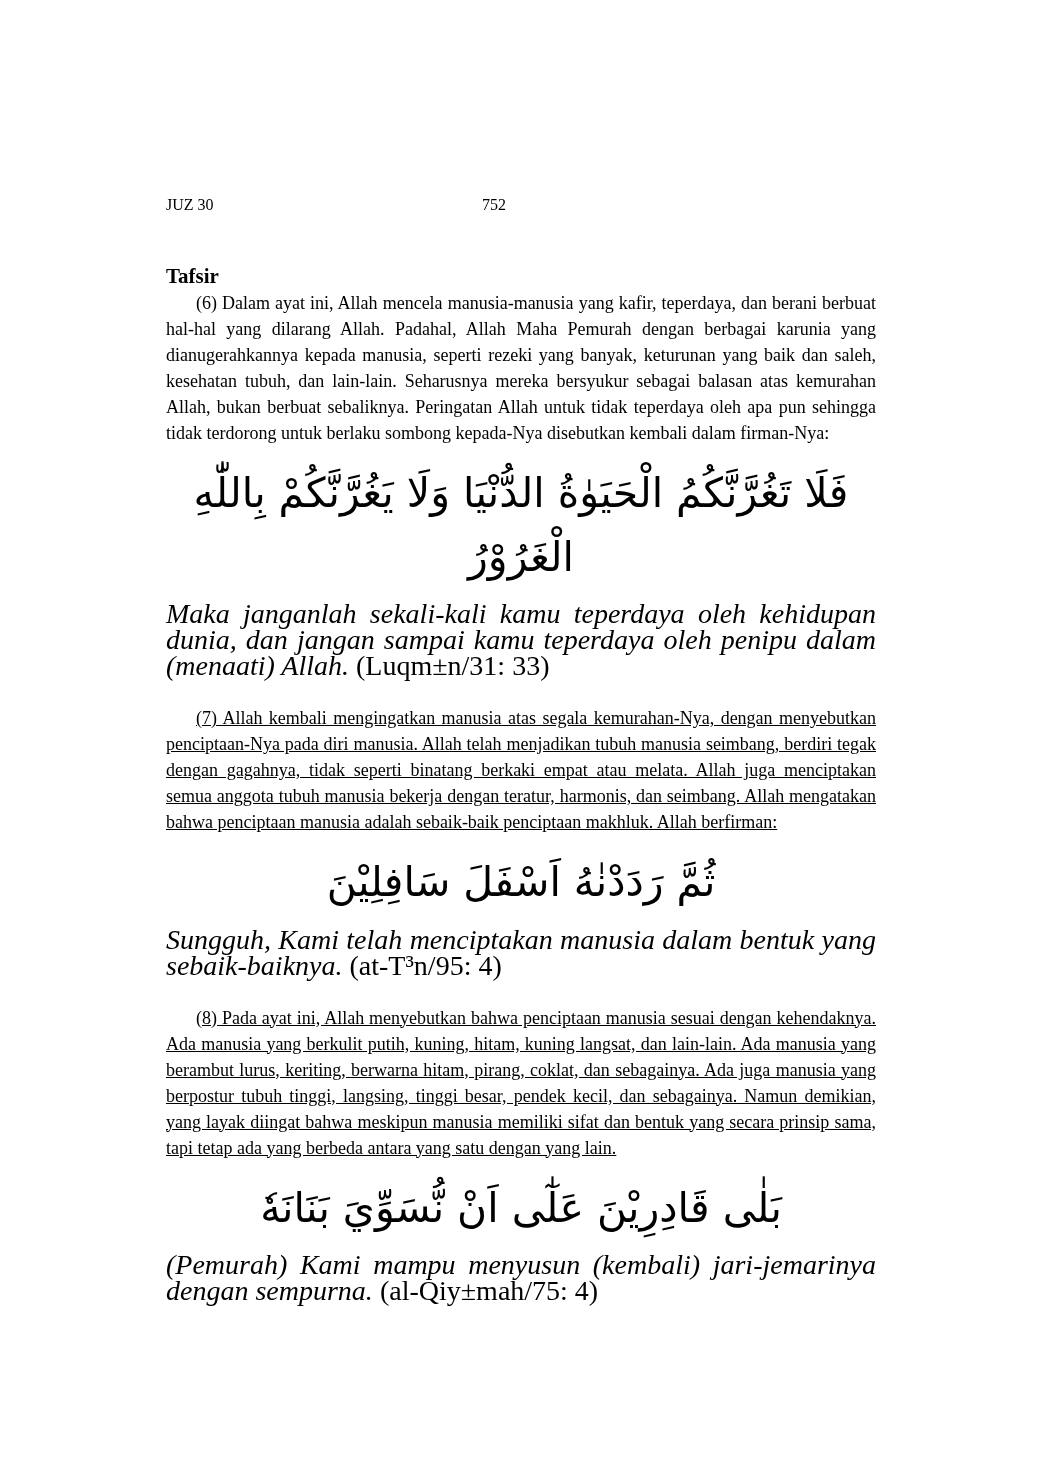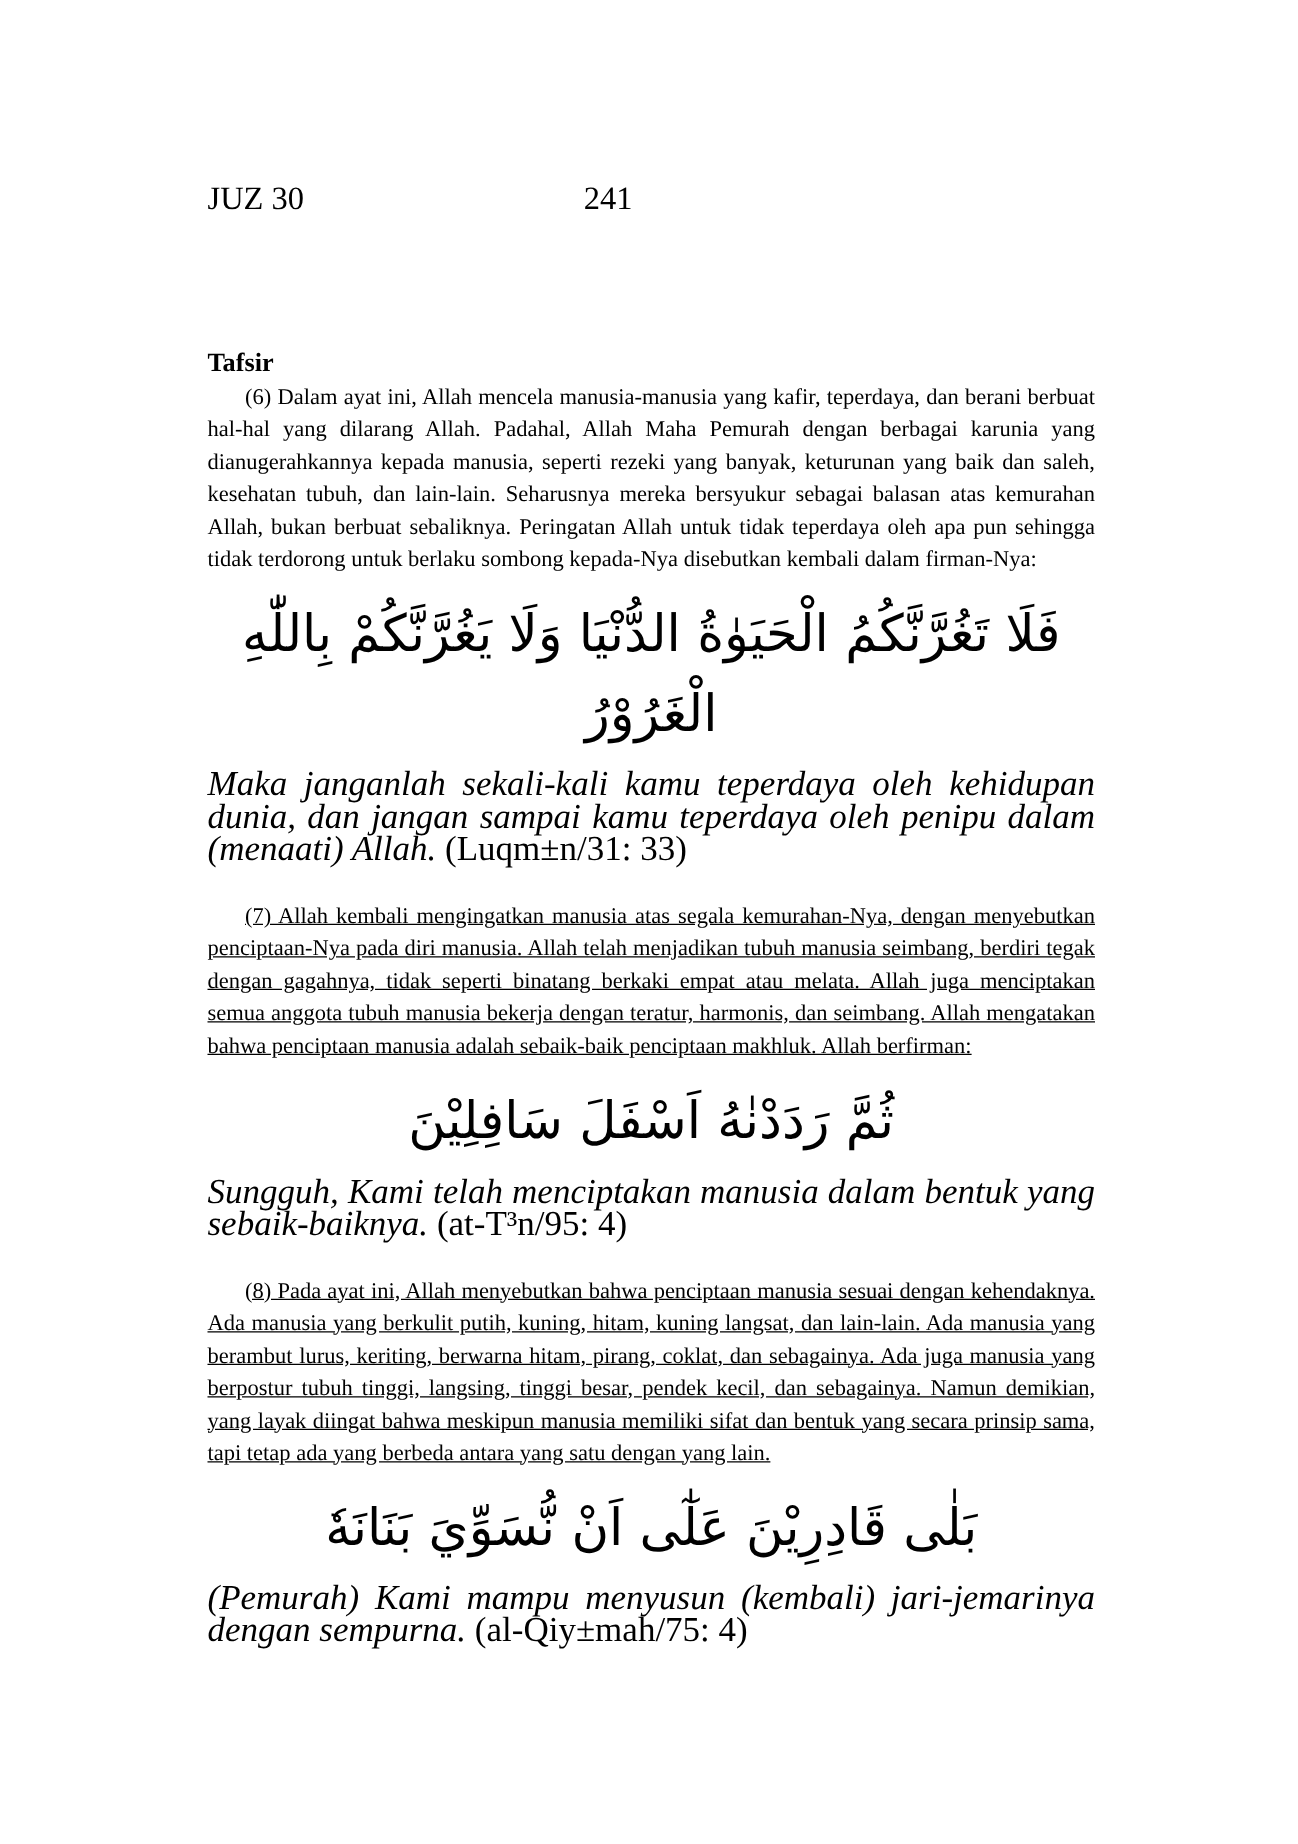--- a/index.html
+++ b/index.html
@@ -17,29 +17,30 @@
   .page {
     box-sizing: border-box;
     width: 1038px;
     height: 1475px;
     padding: 147px 162px 0 166px;
     background: #ffffff;
   }
   .page-header {
     display: flex;
     align-items: center;
-    font-size: 26px;
+    font-size: 16px;
     line-height: 24px;
+    margin-top: 46px;
   }
   .h-left  { width: 170px; text-align: left; }
   .h-center{ flex: 1; text-align: center; letter-spacing: 1px; }
   .h-right { width: 170px; text-align: right; }
 
   .section-title {
-    margin: 106px 0 0 0;
+    margin: 46px 0 0 0;
     font-size: 21px;
     line-height: 27px;
     font-weight: bold;
   }
   p.body-para {
     margin: 0;
     font-size: 18px;
     line-height: 26px;
     text-align: justify;
     text-indent: 30px;
@@ -67,21 +68,21 @@
     font-style: normal;
   }
 </style>
 </head>
 <body>
 
 <div class="page">
 
   <header class="page-header">
     <span class="h-left">JUZ 30</span>
-    <span class="h-right">241</span>
+    <span class="h-right">752</span>
   </header>
 
   <main>
 
     <h2 class="section-title">Tafsir</h2>
 
     <p class="body-para">(6) Dalam ayat ini, Allah mencela manusia-manusia yang kafir, teperdaya, dan berani berbuat hal-hal yang dilarang Allah. Padahal, Allah Maha Pemurah dengan berbagai karunia yang dianugerahkannya kepada manusia, seperti rezeki yang banyak, keturunan yang baik dan saleh, kesehatan tubuh, dan lain-lain. Seharusnya mereka bersyukur sebagai balasan atas kemurahan Allah, bukan berbuat sebaliknya. Peringatan Allah untuk tidak teperdaya oleh apa pun sehingga tidak terdorong untuk berlaku sombong kepada-Nya disebutkan kembali dalam firman-Nya:</p>
 
     <div class="arabic" lang="ar" dir="rtl">فَلَا تَغُرَّنَّكُمُ الْحَيَوٰةُ الدُّنْيَا وَلَا يَغُرَّنَّكُمْ بِاللّٰهِ الْغَرُوْرُ</div>
 

